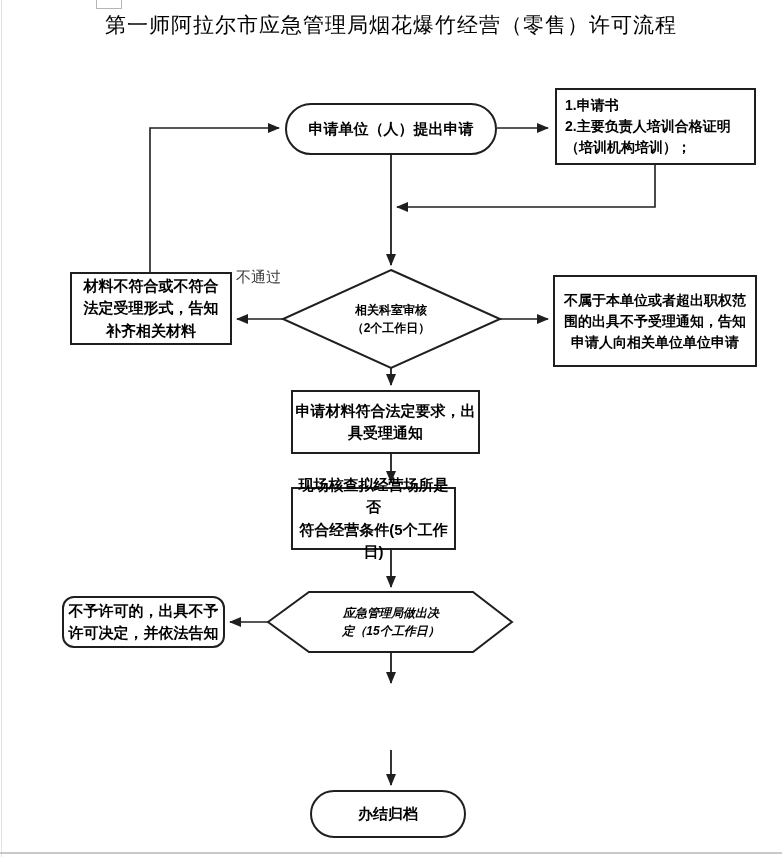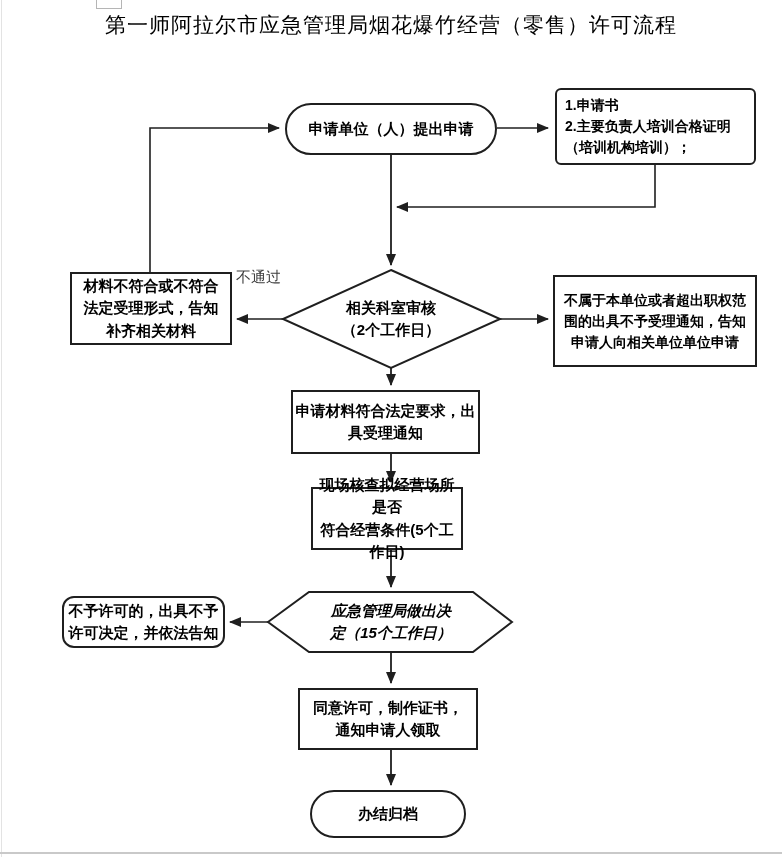--- a/index.html
+++ b/index.html
@@ -22,24 +22,24 @@
     display:flex;align-items:center;justify-content:center;
     box-sizing:border-box;
     font-size:15px;font-weight:bold;color:#000000;
     line-height:1.5;text-align:center;
   }
   .node-text{white-space:pre-line;}
   .stadium{border-radius:28px;}
   .rounded{border-radius:12px;}
   .shape-label{
     position:absolute;display:flex;align-items:center;justify-content:center;
-    font-size:15px;font-weight:bold;color:#000000;line-height:1.5;
+    font-size:12px;font-weight:bold;color:#000000;line-height:1.5;
     text-align:center;white-space:pre-line;
   }
-  .left-align{justify-content:flex-start;text-align:left;padding-left:8px;padding-right:4px;border-radius:6px;}
+  .left-align{justify-content:flex-start;text-align:left;padding-left:8px;padding-right:4px;}
   .small{font-size:14px;}
   .edge-label{
     position:absolute;font-size:15px;font-weight:normal;color:#3d3d3d;
   }
   .crop-mark{position:absolute;background:#b5b5b5;}
   .page-edge-left{position:absolute;left:1px;top:0;width:1px;height:857px;background:#e3e3e3;}
   .page-edge-bottom{position:absolute;left:0;top:852px;width:782px;height:2px;background:#c9c9c9;}
 </style>
 </head>
 <body>
@@ -115,35 +115,31 @@
     <span class="node-text">不属于本单位或者超出职权范
 围的出具不予受理通知，告知
 申请人向相关单位单位申请</span>
   </div>
 
   <div class="node" style="left:291px;top:390px;width:189px;height:64px;">
     <span class="node-text">申请材料符合法定要求，出
 具受理通知</span>
   </div>
 
-  <div class="node" style="left:291px;top:487px;width:152px;height:63px;margin-left:20px;">
+  <div class="node" style="left:291px;top:487px;width:165px;height:63px;">
     <span class="node-text">现场核查拟经营场所是否
 符合经营条件(5个工作日)</span>
   </div>
 
   <div class="shape-label" style="left:296px;top:596px;width:190px;height:52px;font-style:italic;">应急管理局做出决
 定（15个工作日）</div>
 
   <div class="node rounded" style="left:62px;top:596px;width:163px;height:52px;">
     <span class="node-text">不予许可的，出具不予
 许可决定，并依法告知</span>
   </div>
 
-  <div class="node" style="left:298px;top:688px;width:180px;height:62px;">
-    <span class="node-text">同意许可，制作证书，
-通知申请人领取</span>
-  </div>
 
   <div class="node stadium" style="left:310px;top:790px;width:156px;height:48px;align-items:center;">
     <span class="node-text">办结归档</span>
   </div>
 
 </div>
 
 </body></html>

